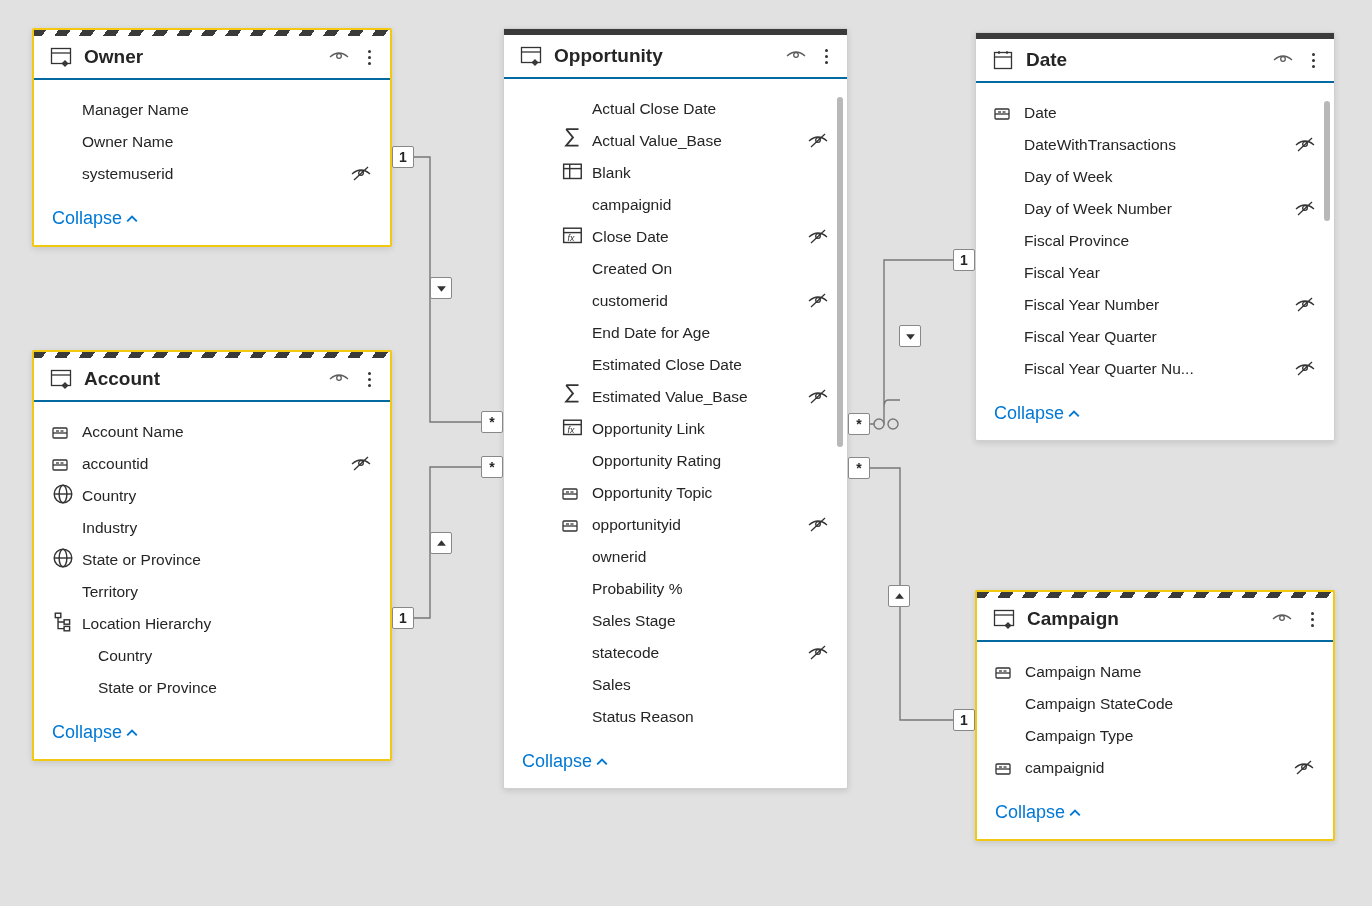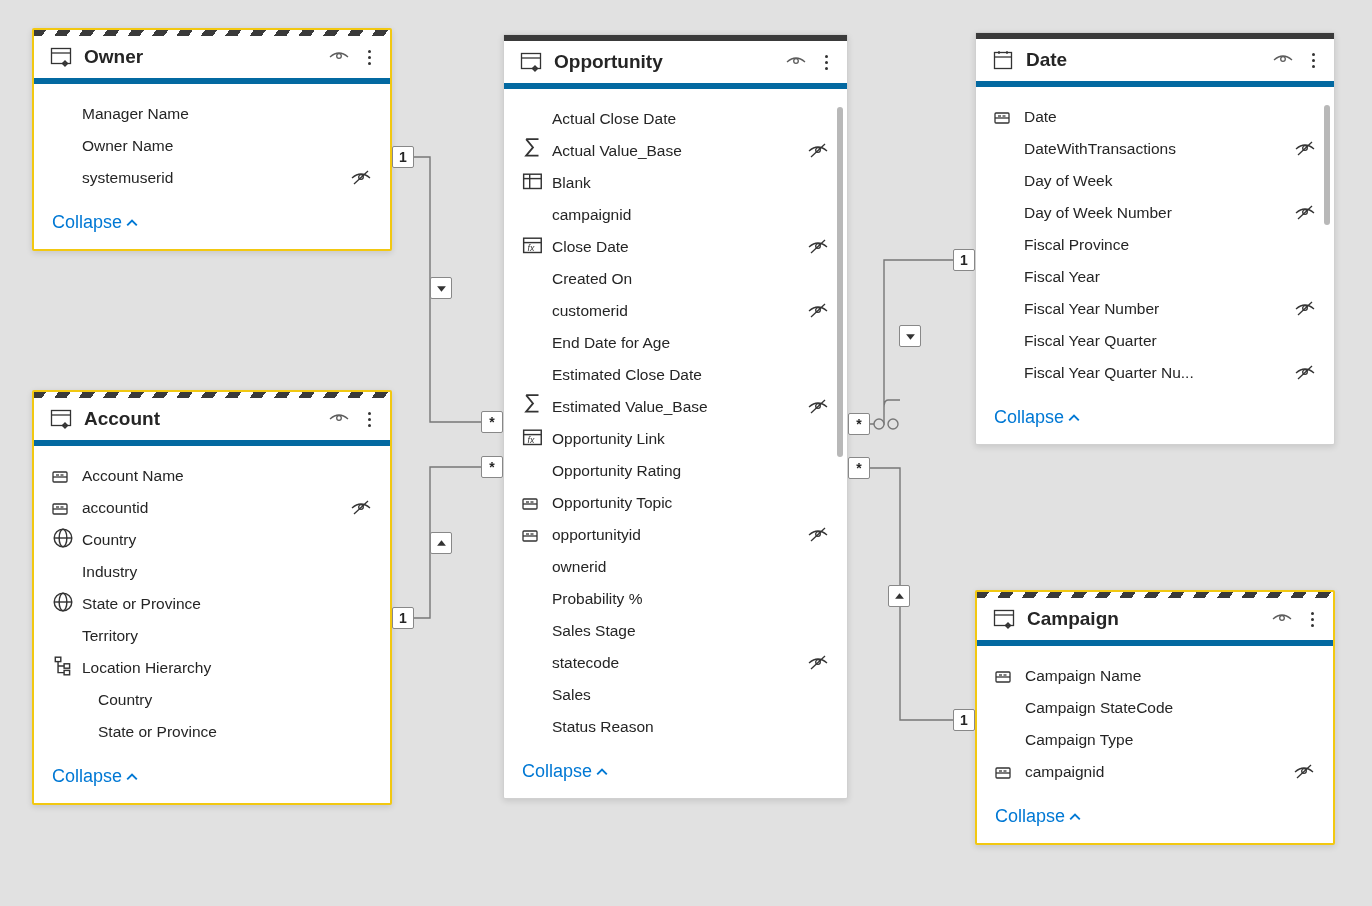--- a/index.html
+++ b/index.html
@@ -45,21 +45,21 @@
   }
   .card.yellow { border:2px solid #f2c811; }
   .card .topstripe {
     height:6px;
     background:repeating-linear-gradient(125deg,#3a3a3a 0 10px,#fff 10px 20px);
   }
   .card.solid .topstripe { background:#3a3a3a; height:6px; }
   .card .titlebar{
     display:flex; align-items:center;
     padding:10px 14px 10px 16px;
-    border-bottom:6px solid #0369a1;
+    border-bottom:2px solid #0369a1;
     gap:12px;
   }
   .card .titlebar .t-icon{width:22px;height:22px;flex:0 0 auto;position:relative;}
   .card .titlebar .t-title{font-size:19px;font-weight:600;flex:1;}
   .card .titlebar .t-eye{width:22px;height:22px;opacity:0.8;}
   .card .titlebar .t-more{width:14px;display:flex;flex-direction:column;gap:3px;align-items:center;cursor:pointer;}
   .card .titlebar .t-more span{width:3px;height:3px;background:#333;border-radius:50%;}
 
   .card .fields{
     padding:14px 0 8px 0;
@@ -186,21 +186,21 @@
       </div>
     </div>
   <div class="collapse">
     <span>Collapse</span>
     <svg width="12" height="12" viewBox="0 0 10 10">
         <path d="M1 7 L5 3 L9 7" stroke="#0078d4" stroke-width="1.6" fill="none"></path>
       </svg>
   </div>
 </div>
 
-<div class="card yellow" style="left:32px; top:390px; width:360px;">
+<div class="card yellow" style="left:32px; top:350px; width:360px;">
   <div class="topstripe"></div>
   <div class="titlebar">
     <div class="t-icon">
       <svg viewBox="0 0 22 22">
           <rect x="1.5" y="2.5" width="19" height="15" class="ico-stroke"></rect>
           <line x1="1.5" y1="7" x2="20.5" y2="7" class="ico-stroke"></line>
           <path d="M15 15 L15 20 M12 18 L15 15 L18 18 M12 17 L15 20 L18 17" class="ico-stroke"></path>
         </svg>
     </div>
     <div class="t-title">Account</div>
@@ -301,21 +301,21 @@
       </div>
     </div>
   <div class="collapse">
     <span>Collapse</span>
     <svg width="12" height="12" viewBox="0 0 10 10">
         <path d="M1 7 L5 3 L9 7" stroke="#0078d4" stroke-width="1.6" fill="none"></path>
       </svg>
   </div>
 </div>
 
-<div class="card solid" style="left:503px; top:34px; width:345px;">
+<div class="card solid" style="left:503px; top:28px; width:345px;">
   <div class="topstripe"></div>
   <div class="titlebar">
     <div class="t-icon">
       <svg viewBox="0 0 22 22">
           <rect x="1.5" y="2.5" width="19" height="15" class="ico-stroke"></rect>
           <line x1="1.5" y1="7" x2="20.5" y2="7" class="ico-stroke"></line>
           <path d="M15 15 L15 20 M12 18 L15 15 L18 18 M12 17 L15 20 L18 17" class="ico-stroke"></path>
         </svg>
     </div>
     <div class="t-title">Opportunity</div>
@@ -324,21 +324,21 @@
           <path d="M2 11 Q11 3 20 11" class="ico-stroke"></path>
           <circle cx="11" cy="10" r="2.3" class="ico-stroke"></circle>
         </svg>
     </div>
     <div class="t-more">
         <span></span>
         <span></span>
         <span></span>
       </div>
   </div>
-  <div class="fields" style="max-height:728px;">
+  <div class="fields" style="max-height:728px;margin-left:40px;">
 
   <div class="row">
         <div class="f-icon"></div>
         <div class="f-name">Actual Close Date</div>
         <div class="f-hidden"></div>
       </div>
       <div class="row">
         <div class="f-icon">
           <svg viewBox="0 0 16 18">
             <path d="M3 3 L12 3 M3 3 L8 9 L3 15 L12 15" class="ico-stroke" stroke-width="1.6"></path>

